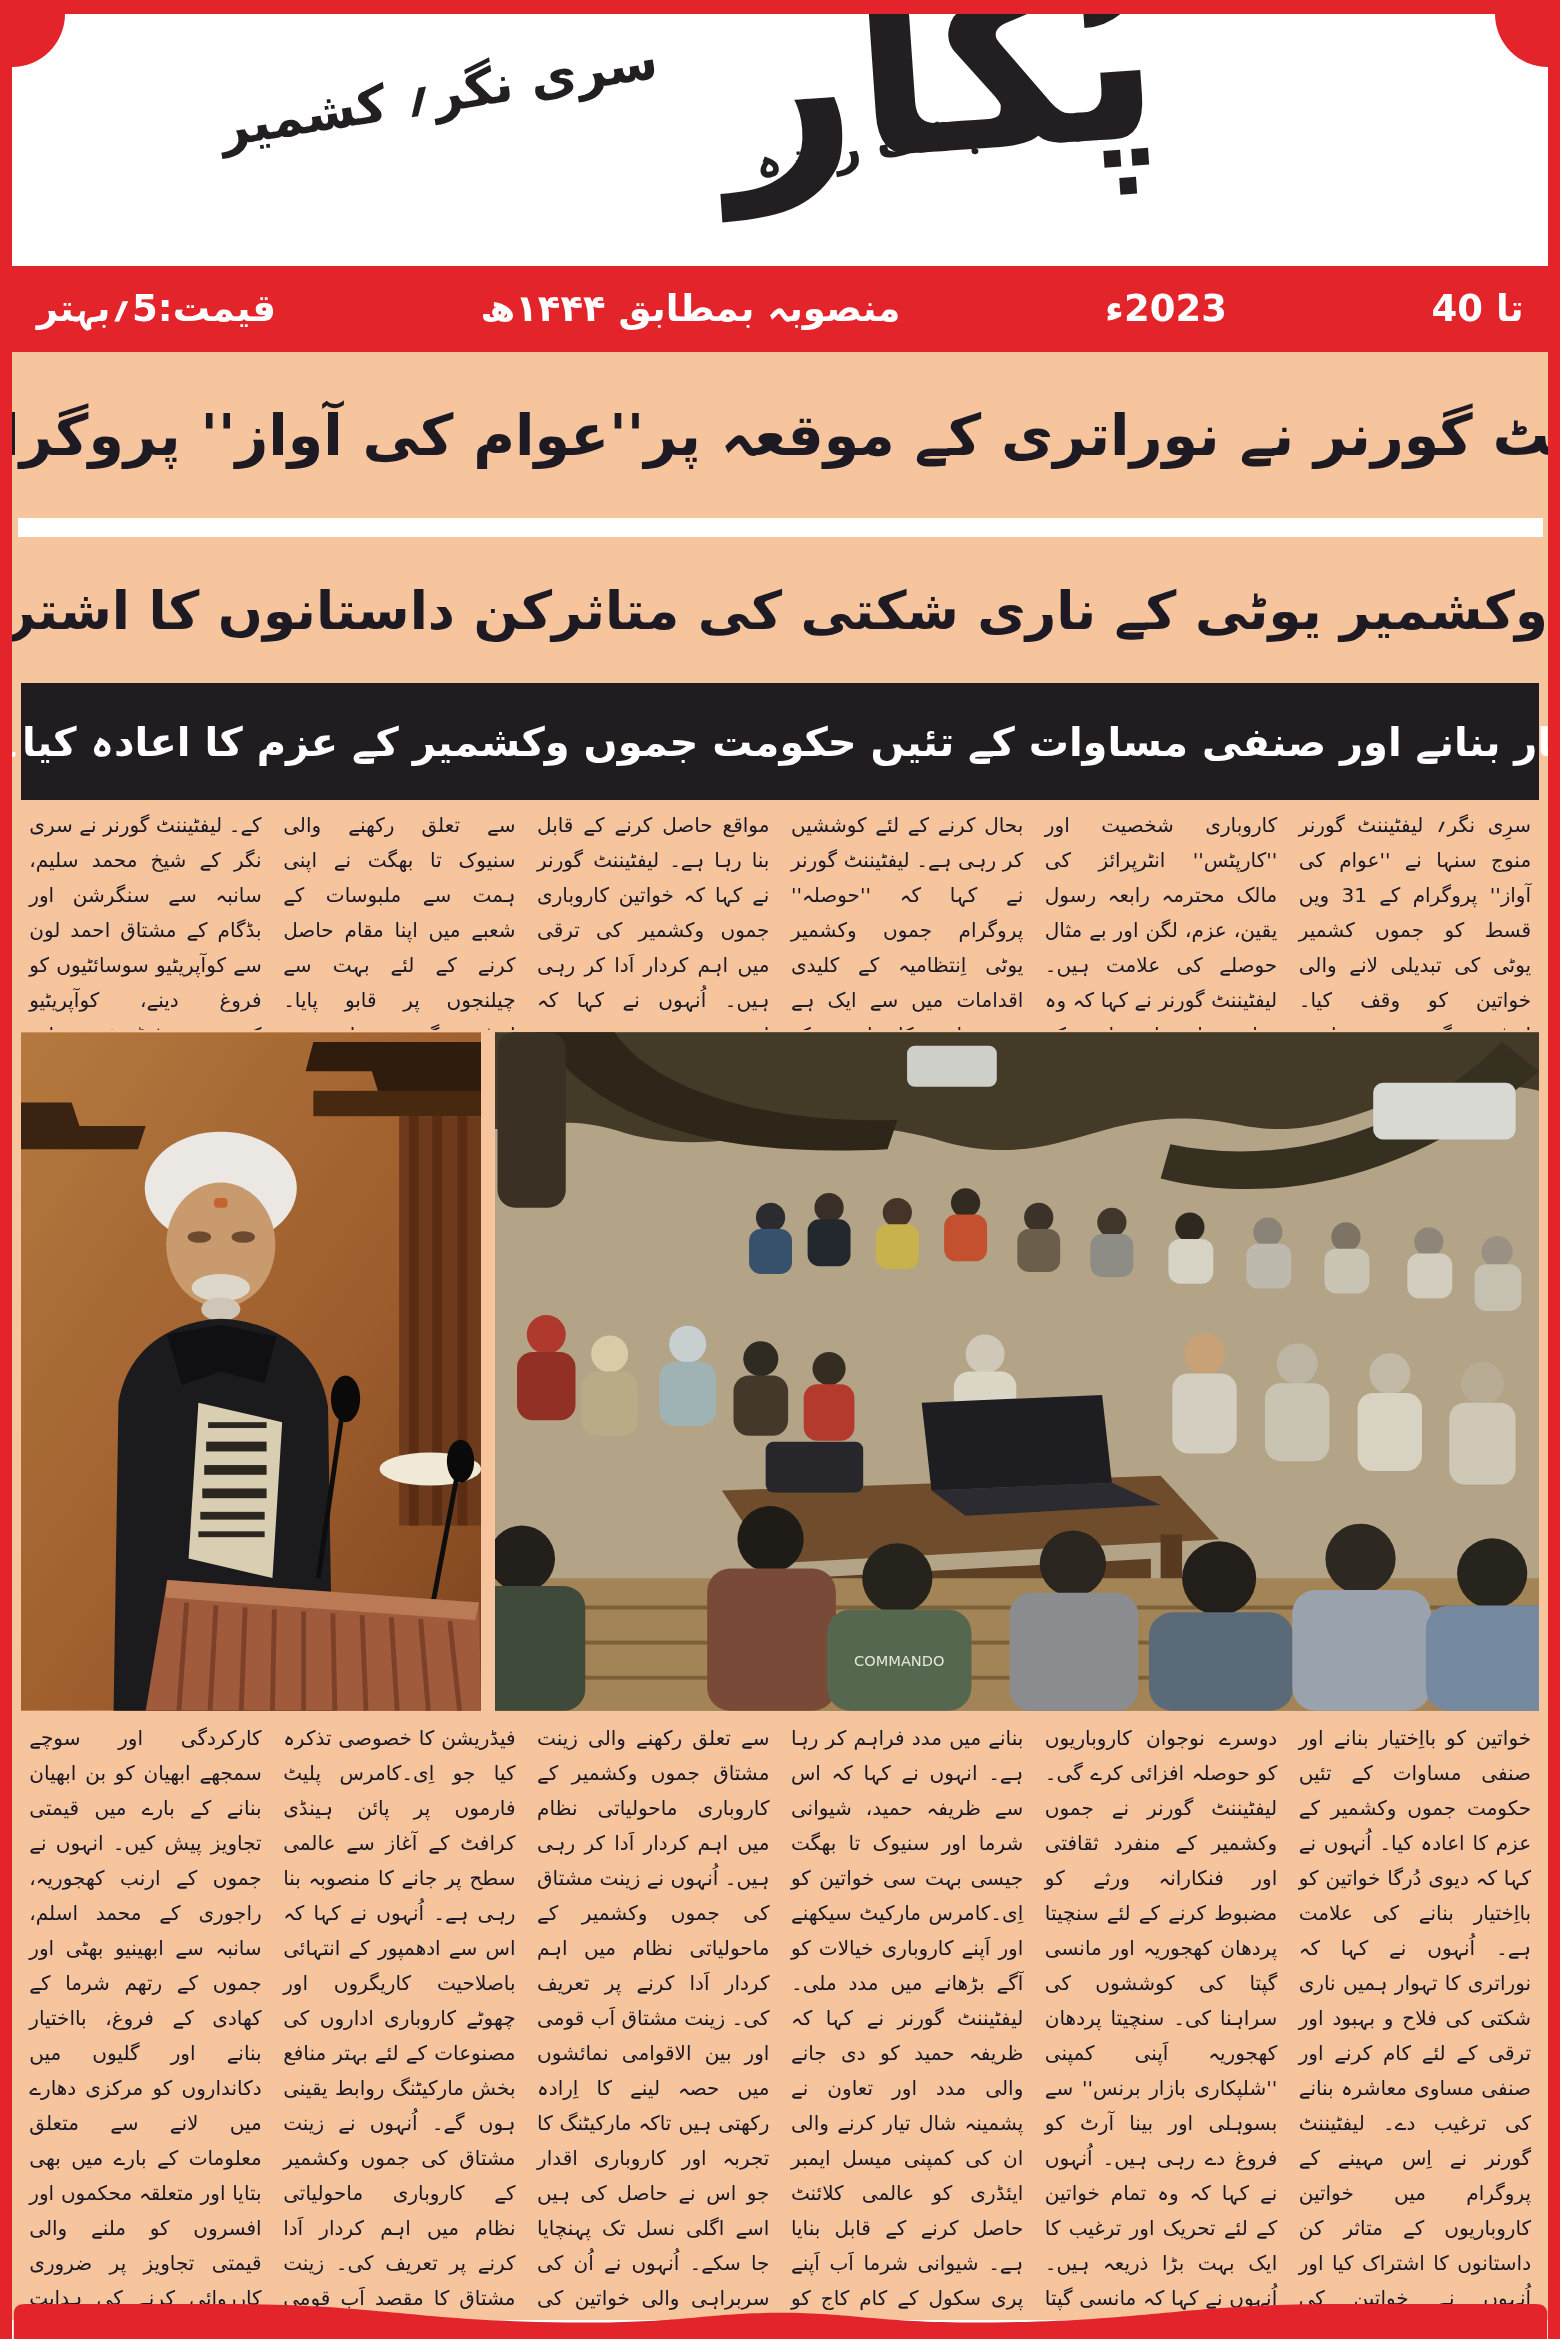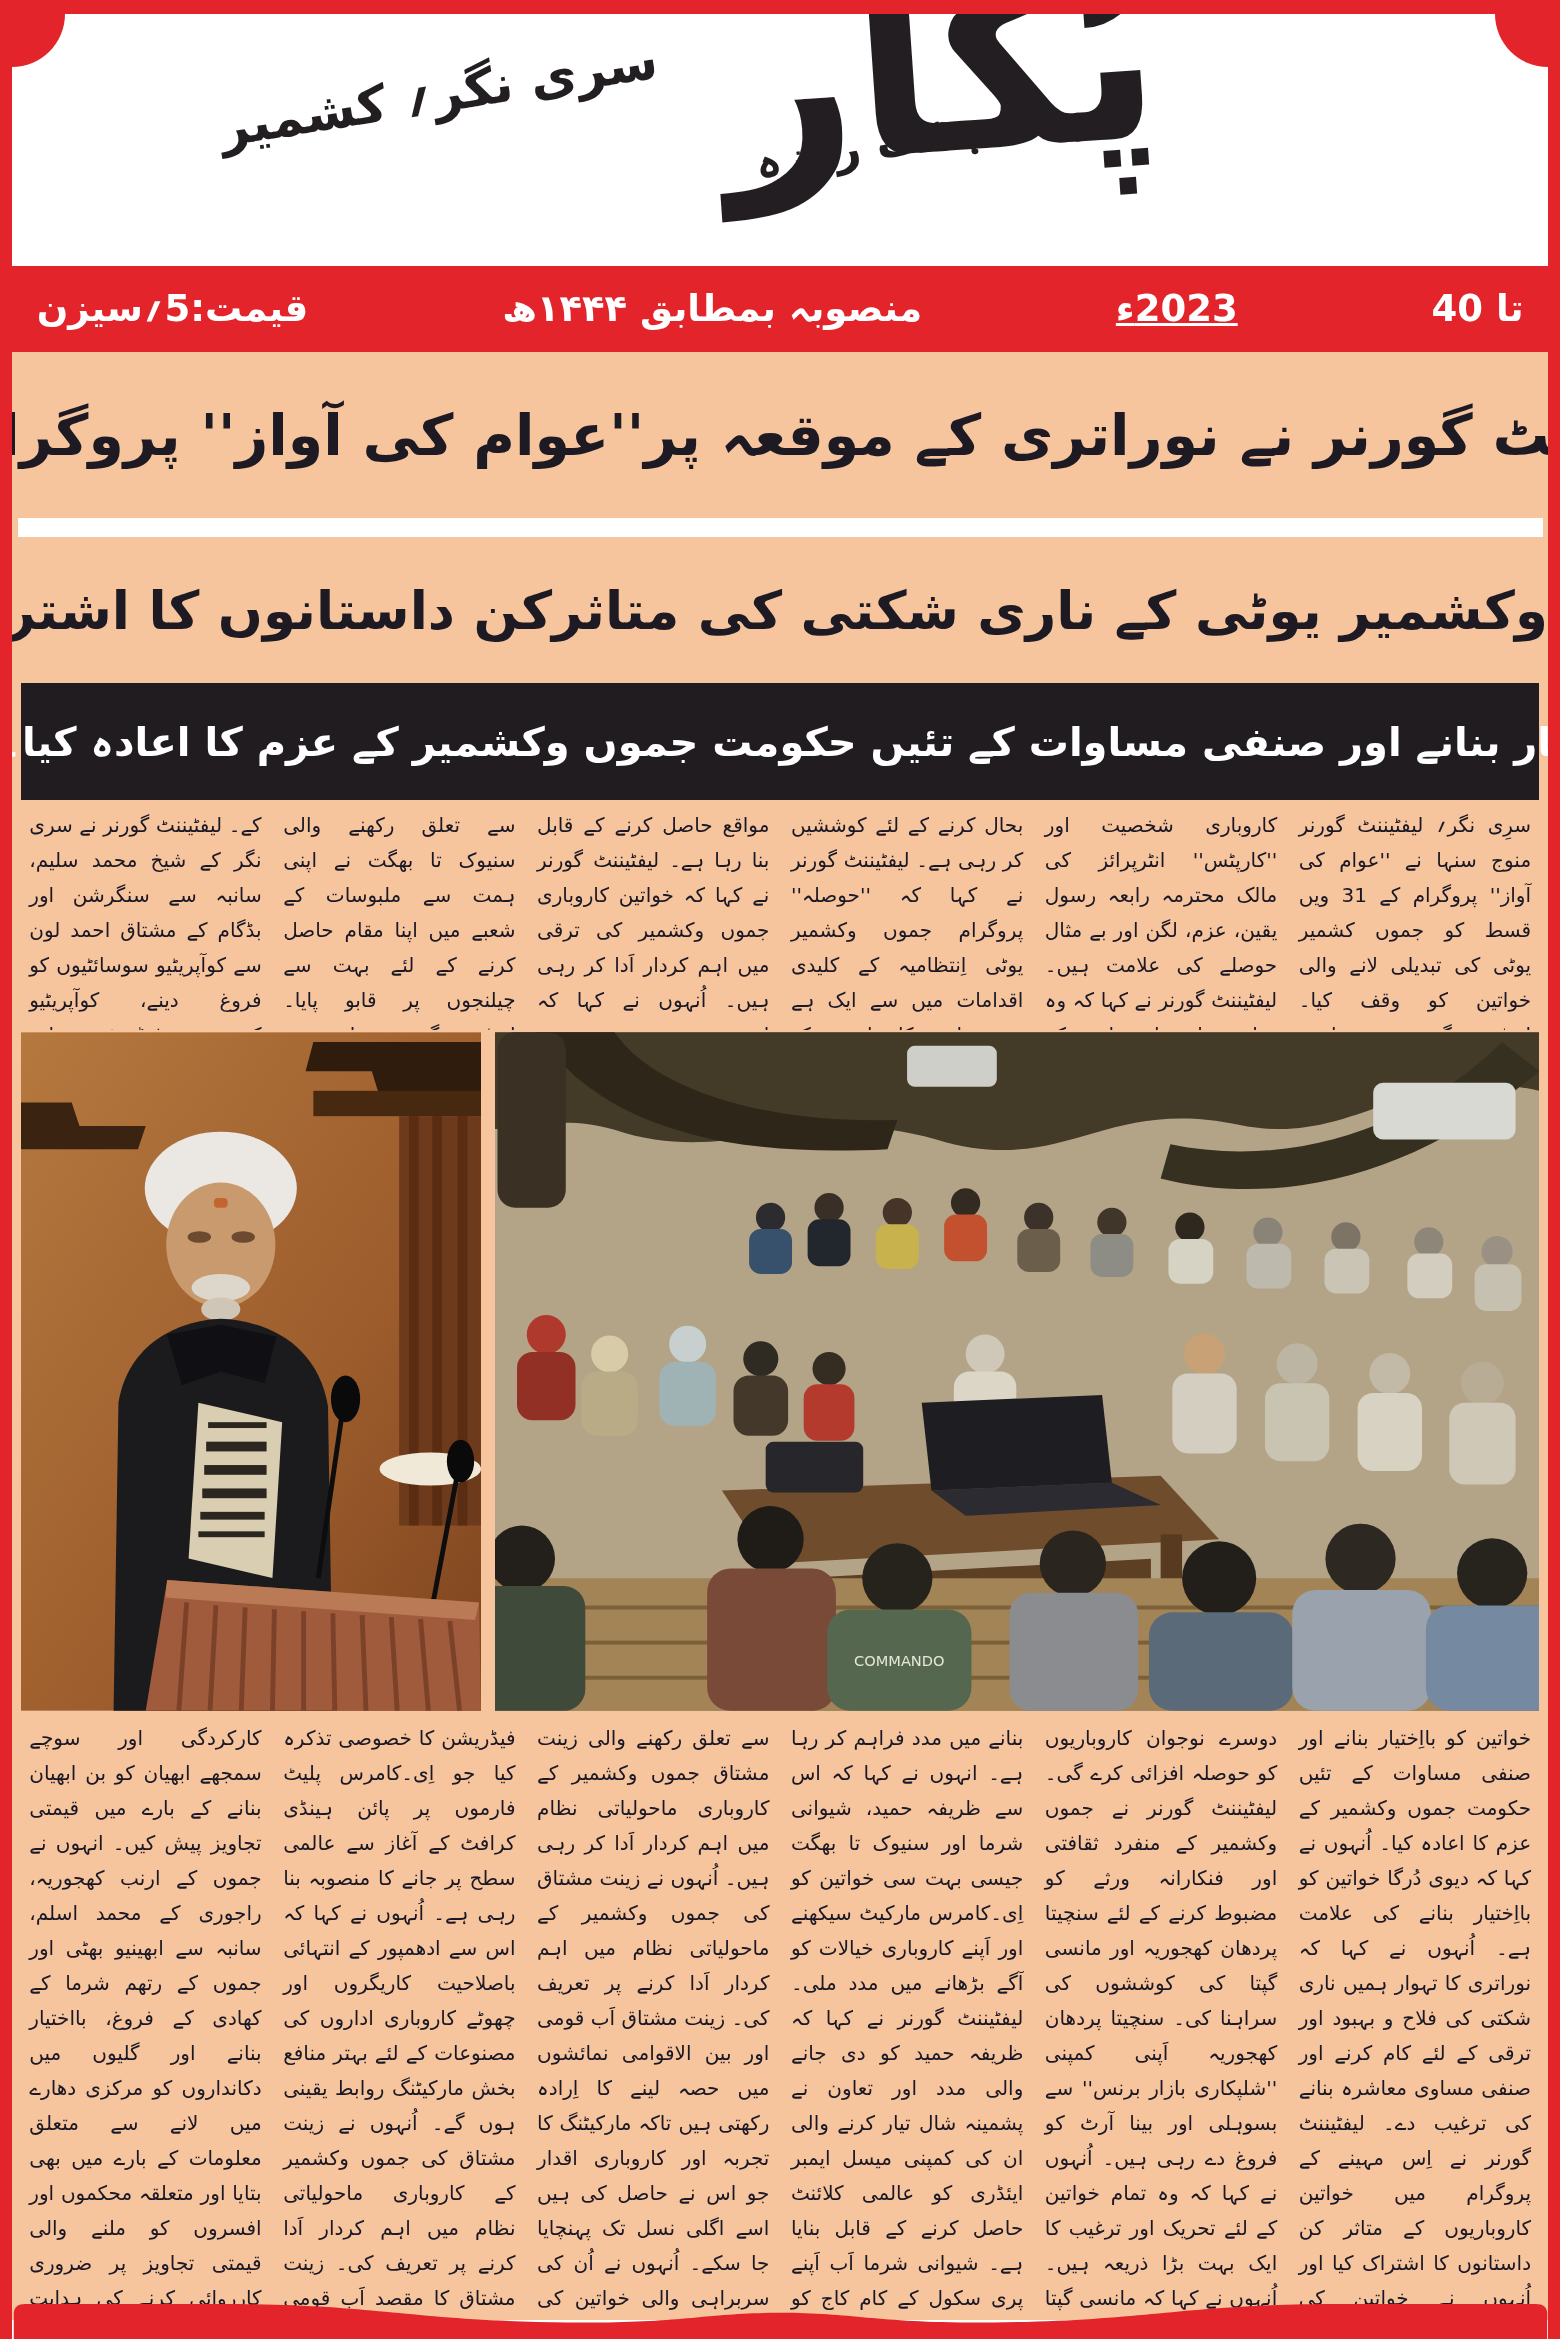--- a/index.html
+++ b/index.html
@@ -15,21 +15,21 @@
   .content{position:absolute;left:11.7px;top:13.7px;width:1537px;}
   
   .masthead{position:relative;height:252px;background:#ffffff;overflow:hidden;}
   .paper-name{position:absolute;right:390px;top:-57px;font-size:229px;font-weight:bold;color:#221e22;
               transform:rotate(-4deg);letter-spacing:-5.9px;line-height:1;}
   .weekly{position:absolute;right:566px;top:105px;font-size:45px;font-weight:bold;color:#221e22;transform:rotate(-9deg);}
   .city{position:absolute;left:205px;top:51px;font-size:51px;font-weight:bold;color:#221e22;transform:rotate(-9deg);}
   
   .datebar{height:86px;background:var(--red);display:flex;align-items:center;justify-content:space-between;
            padding:0 25px;color:#fff;font-weight:bold;font-size:37px;white-space:nowrap;}
-  .datebar .year{text-decoration:underline;}
+  .datebar .year{}
   
   .peach{background:var(--peach);}
   .headline1{height:166px;display:flex;align-items:center;justify-content:center;}
   .headline1 span{font-size:57px;font-weight:bold;color:#1d1a24;white-space:nowrap;}
   .gap-strip{height:19.5px;background:#ffffff;margin:0 5.9px;}
   .headline2{height:146px;display:flex;align-items:center;justify-content:center;}
   .headline2 span{font-size:53px;font-weight:bold;color:#1d1a24;white-space:nowrap;}
   .blackband{height:117px;margin:0 9.8px;background:#201c20;display:flex;align-items:center;justify-content:center;}
   .blackband span{color:#ffffff;font-size:40px;font-weight:bold;white-space:nowrap;}
   
@@ -57,21 +57,21 @@
     <div class="masthead">
       <div class="paper-name">پُکار</div>
       <div class="weekly">ہفت روزہ</div>
       <div class="city">سری نگر؍ کشمیر</div>
     </div>
 
     <div class="datebar">
       <span>تا 40</span>
       <span class="year">2023ء</span>
       <span>منصوبہ بمطابق ۱۴۴۴ھ</span>
-      <span>قیمت:5؍سیزن</span>
+      <span>قیمت:5؍بہتر</span>
     </div>
 
     <div class="headline1 peach">
       <span>لیفٹیننٹ گورنر نے نوراتری کے موقعہ پر''عوام کی آواز'' پروگرام میں</span>
     </div>
     <div class="peach">
         <div class="gap-strip"></div>
       </div>
     <div class="headline2 peach">
       <span>جموں وکشمیر یوٹی کے ناری شکتی کی متاثرکن داستانوں کا اشتراک کیا</span>

